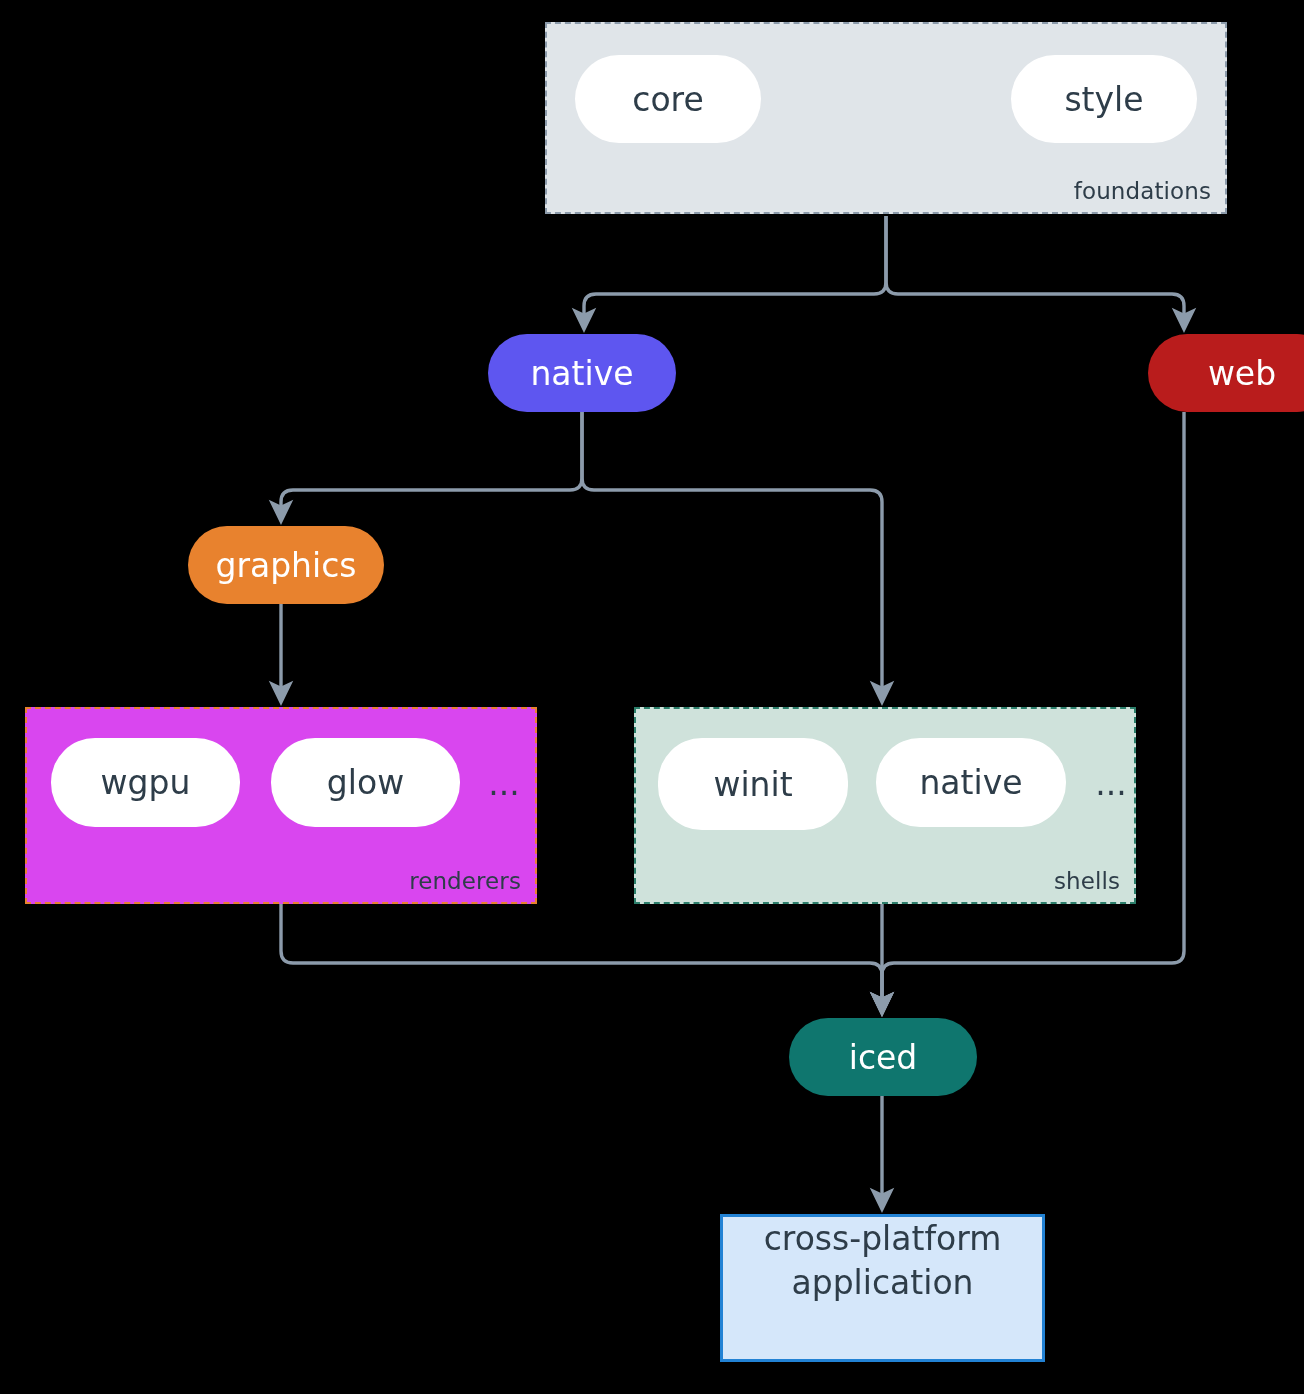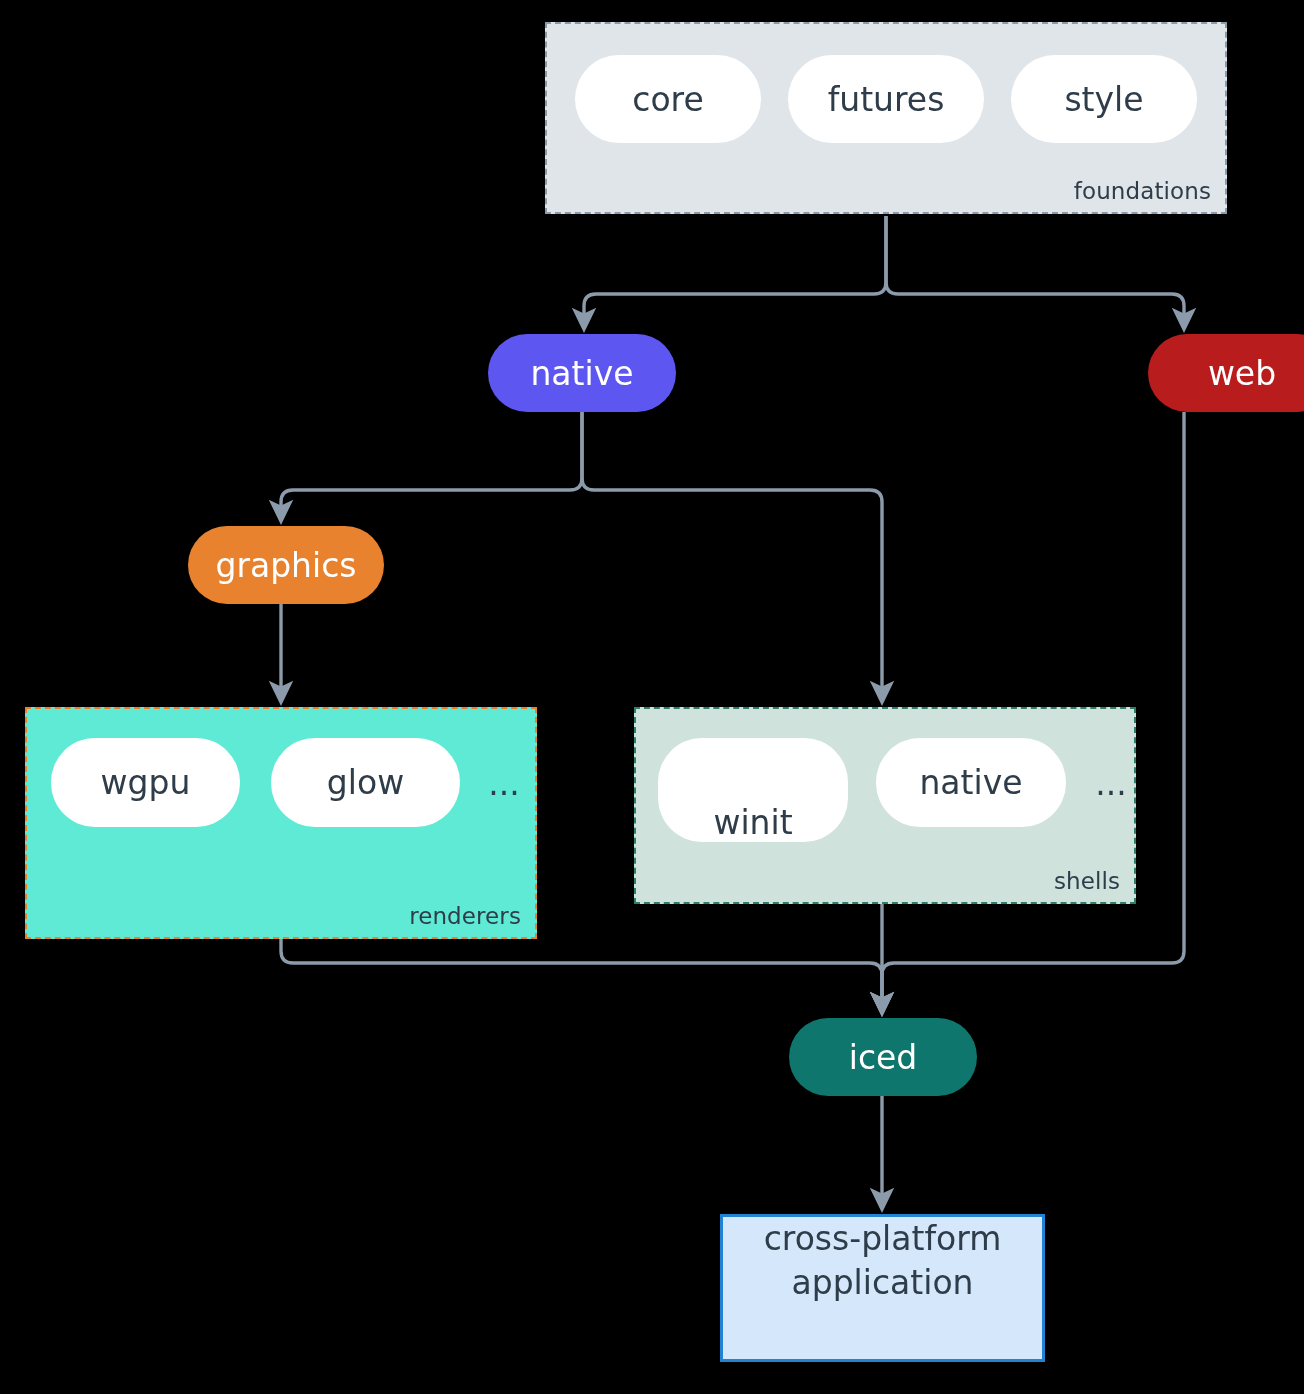--- a/index.html
+++ b/index.html
@@ -40,22 +40,22 @@
 
   #group-foundations {
     left: 545px;  top: 22px;
     width: 682px; height: 192px;
     background: #E0E5E9;
     border: 2px dashed #8C9BAB;
     text-align: right;
   }
   #group-renderers {
     left: 25px;  top: 707px;
-    width: 512px; height: 232px;
-    background: #5eead4;
+    width: 512px; height: 197px;
+    background: #d946ef;
     border: 2px dashed #E8822E;
   }
   #group-shells {
     left: 634px; top: 707px;
     width: 502px; height: 197px;
     background: #CFE2DB;
     border: 2px dashed #2C7F6B;
   }
 
   
@@ -145,42 +145,39 @@
       <path d="M 1184,412 L 1184,951 Q 1184,963 1172,963 L 894,963 Q 882,963 882,975 L 882,1004" marker-end="url(#arrow)"></path>
 
       <path d="M 882,1096 L 882,1200" marker-end="url(#arrow)"></path>
     </g>
   </svg>
 
   <div class="group" id="group-foundations">
     <div class="pill-white" style="left:28px; top:31px; width:186px; height:88px;">
       <span>core</span>
     </div>
-    <div class="pill-white" style="left:241px; top:31px; width:196px; height:88px;">
-      <span>futures</span>
-    </div>
     <div class="pill-white" style="left:464px; top:31px; width:186px; height:88px;">
       <span>style</span>
     </div>
     <div class="group-label">foundations</div>
   </div>
 
   <div class="group" id="group-renderers">
     <div class="pill-white" style="left:24px; top:29px; width:189px; height:89px;">
       <span>wgpu</span>
     </div>
     <div class="pill-white" style="left:244px; top:29px; width:189px; height:89px;">
       <span>glow</span>
     </div>
     <div class="ellipsis" style="left:452px; top:58px; width:50px; height:32px;">...</div>
     <div class="group-label">renderers</div>
   </div>
 
   <div class="group" id="group-shells">
-    <div class="pill-white" style="left:22px; top:29px; width:190px; height:104px;align-items:flex-end;">
+    <div class="pill-white" style="left:22px; top:29px; width:190px; height:92px;">
       <span>winit</span>
     </div>
     <div class="pill-white" style="left:240px; top:29px; width:190px; height:89px;">
       <span>native</span>
     </div>
     <div class="ellipsis" style="left:450px; top:58px; width:50px; height:32px;">...</div>
     <div class="group-label">shells</div>
   </div>
 
   <div class="node-pill" id="node-native">

